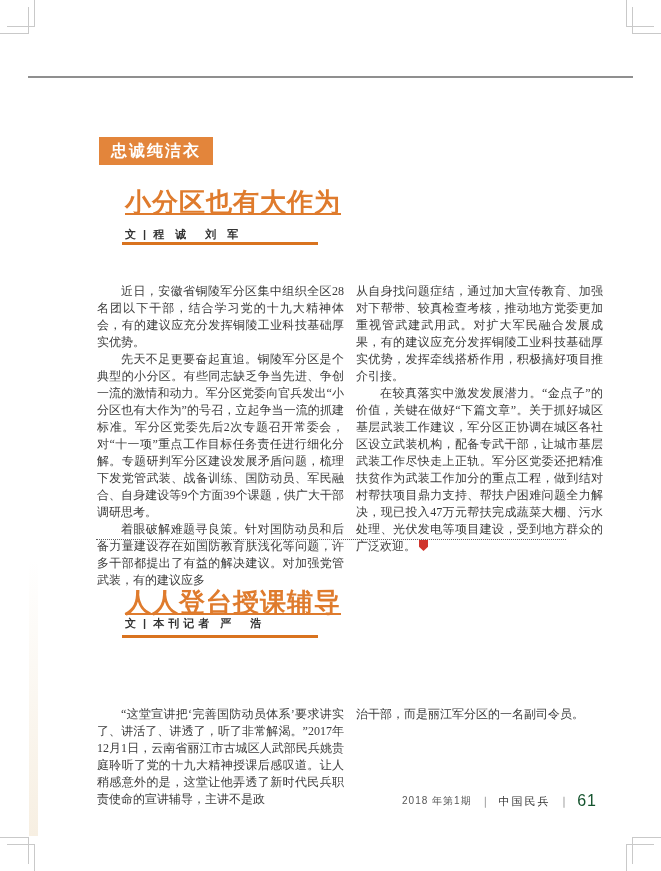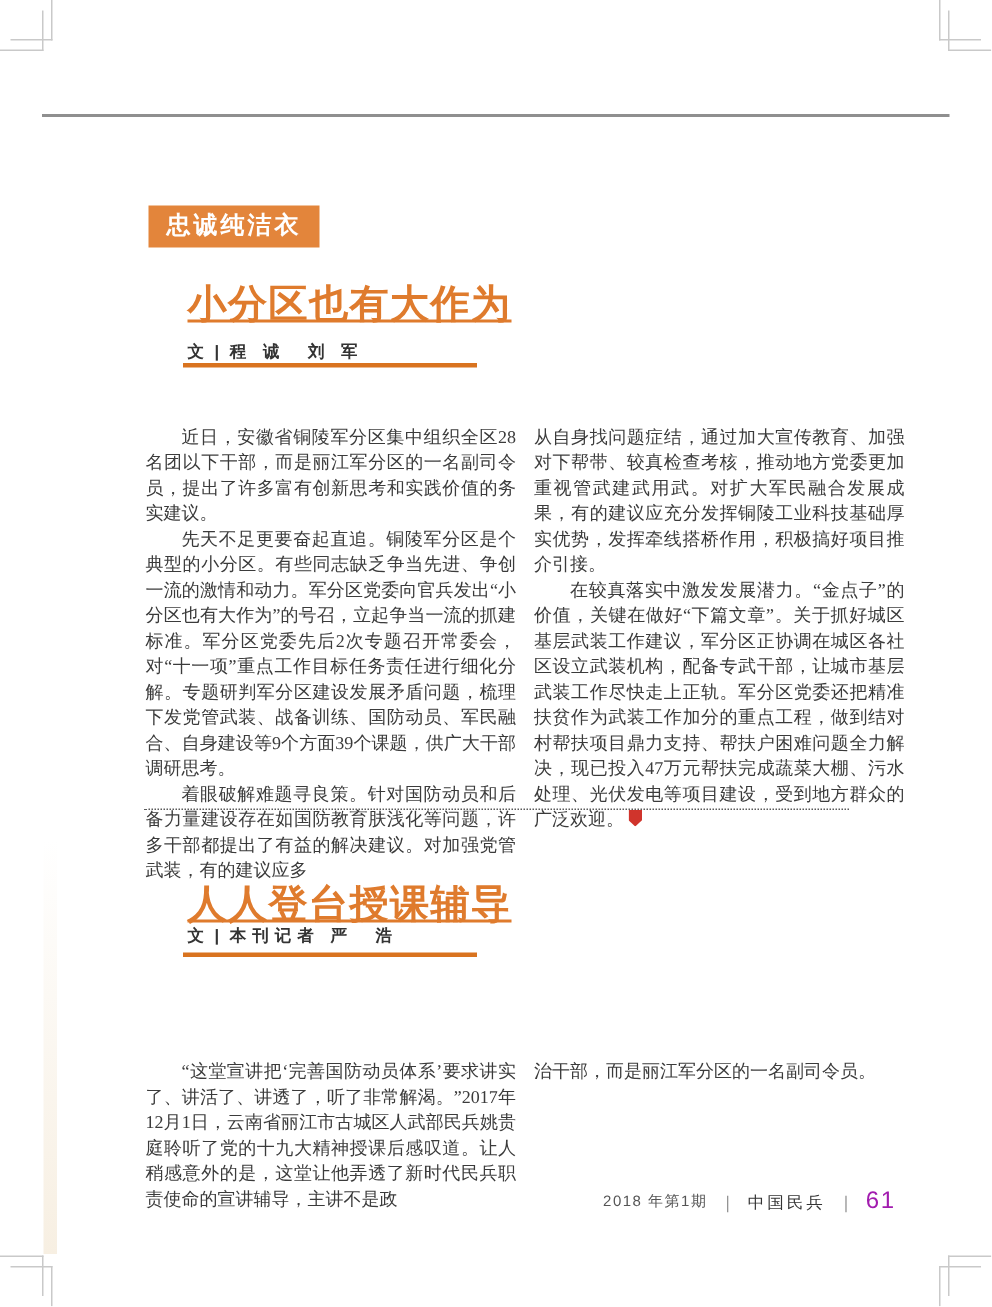--- a/index.html
+++ b/index.html
@@ -61,21 +61,21 @@
   .dotted-divider{position:absolute;left:96px;top:539px;width:470px;border-top:1px dotted #5a5a5a;}
 
   
   .footer{
     position:absolute;top:792px;right:64px;display:flex;align-items:center;
     font-family:Liberation Sans, sans-serif;white-space:nowrap;
   }
   .footer .issue{font-size:10px;color:#555;letter-spacing:1px;}
   .footer .sep{font-size:11px;color:#777;margin:0 8px;}
   .footer .mag{font-size:11px;color:#333;letter-spacing:2px;}
-  .footer .pagenum{font-size:16px;color:#a21caf;letter-spacing:1px;}
+  .footer .pagenum{font-size:16px;color:#14532d;letter-spacing:1px;}
 </style>
 </head>
 <body>
 
 <div class="page">
 
   <div class="cm tl-a"></div>
   <div class="cm tl-b"></div>
   <div class="cm tr-a"></div>
   <div class="cm tr-b"></div>
@@ -93,21 +93,21 @@
   </div>
 
   <div class="art-title" style="top:185px;">小分区也有大作为</div>
   <div class="byline" style="top:227px;">
     <span>文 | </span><span class="authors">程 诚　刘 军</span>
   </div>
   <div class="orange-rule" style="top:242px;"></div>
 
   <div class="body-cols" style="top:283px;">
     <div class="col">
-        <p>近日，安徽省铜陵军分区集中组织全区28名团以下干部，而是丽江军分区的一名副司令员，提出了许多富有创新思考和实践价值的务实建议。</p>
+        <p>近日，安徽省铜陵军分区集中组织全区28名团以下干部，结合学习党的十九大精神体会，有的建议应充分发挥铜陵工业科技基础厚实优势。</p>
         <p>先天不足更要奋起直追。铜陵军分区是个典型的小分区。有些同志缺乏争当先进、争创一流的激情和动力。军分区党委向官兵发出“小分区也有大作为”的号召，立起争当一流的抓建标准。军分区党委先后2次专题召开常委会，对“十一项”重点工作目标任务责任进行细化分解。专题研判军分区建设发展矛盾问题，梳理下发党管武装、战备训练、国防动员、军民融合、自身建设等9个方面39个课题，供广大干部调研思考。</p>
         <p>着眼破解难题寻良策。针对国防动员和后备力量建设存在如国防教育肤浅化等问题，许多干部都提出了有益的解决建议。对加强党管武装，有的建议应多</p>
       </div>
     <div class="col" data-noindent-first="">
         <p>从自身找问题症结，通过加大宣传教育、加强对下帮带、较真检查考核，推动地方党委更加重视管武建武用武。对扩大军民融合发展成果，有的建议应充分发挥铜陵工业科技基础厚实优势，发挥牵线搭桥作用，积极搞好项目推介引接。</p>
         <p>在较真落实中激发发展潜力。“金点子”的价值，关键在做好“下篇文章”。关于抓好城区基层武装工作建议，军分区正协调在城区各社区设立武装机构，配备专武干部，让城市基层武装工作尽快走上正轨。军分区党委还把精准扶贫作为武装工作加分的重点工程，做到结对村帮扶项目鼎力支持、帮扶户困难问题全力解决，现已投入47万元帮扶完成蔬菜大棚、污水处理、光伏发电等项目建设，受到地方群众的广泛欢迎。<span class="endmark"></span></p>
       </div>
   </div>
 
   <div class="dotted-divider"></div>

